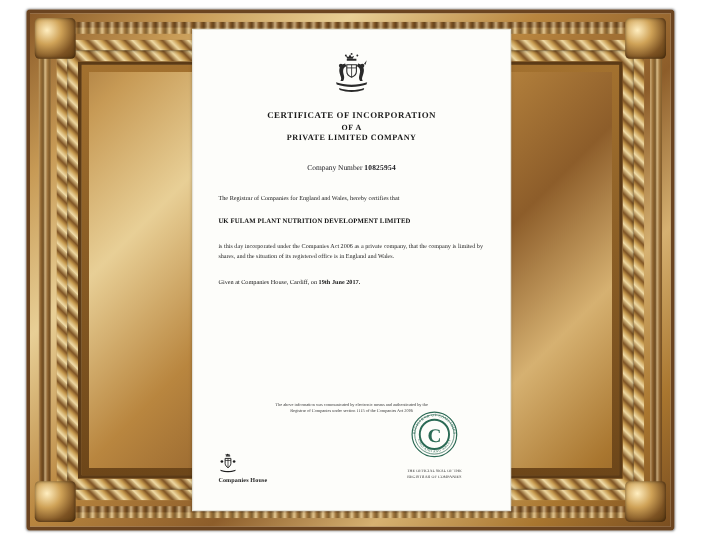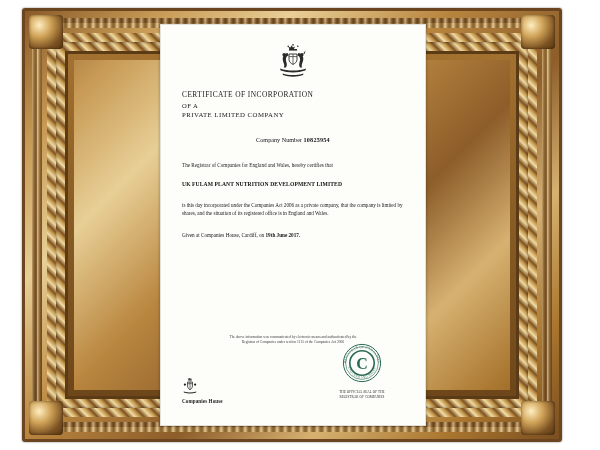--- a/index.html
+++ b/index.html
@@ -130,23 +130,24 @@
   
   .crest {
     width: 100%;
     text-align: center;
     margin-top: 4px;
     margin-bottom: 8px;
   }
   .crest svg { display: inline-block; }
 
   .cert-title {
+    text-align: center;
     font-size: 7.4px;
     letter-spacing: 0.45px;
-    font-weight: normal;
+    font-weight: bold;
     color: #1a1a1a;
     line-height: 1.45;
     text-transform: uppercase;
   }
   .cert-title .l2 { font-size: 6.6px; }
   .cert-title .l3 { font-size: 6.8px; }
 
   .company-number {
     text-align: center;
     font-size: 6.2px;

